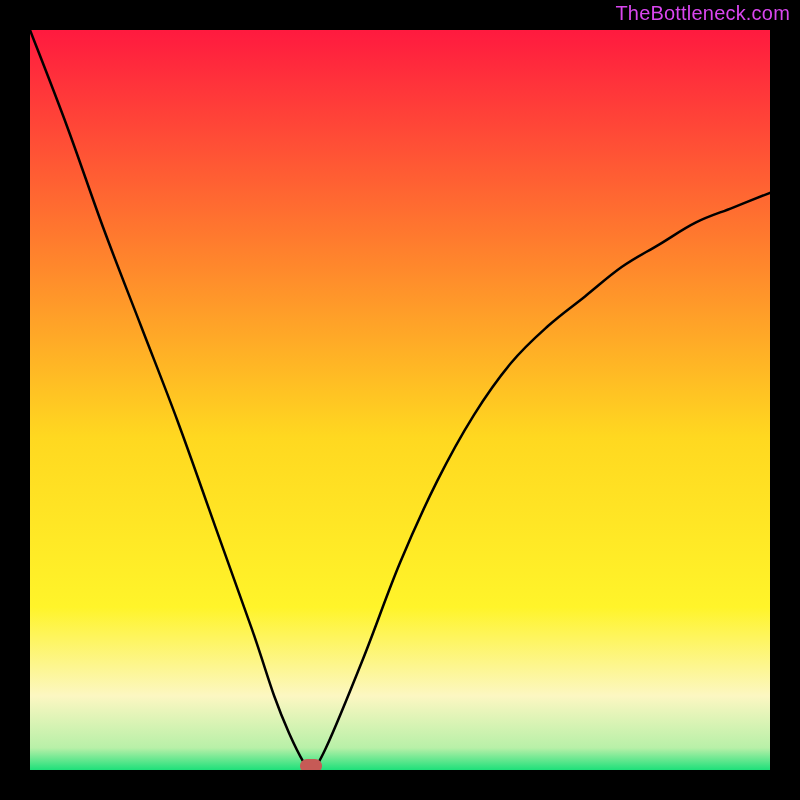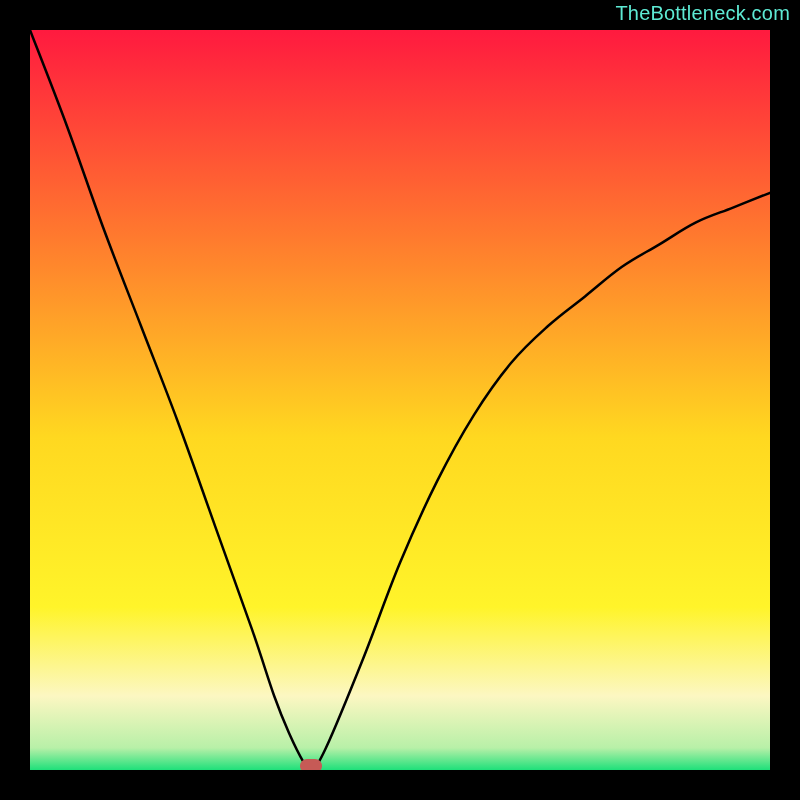--- a/index.html
+++ b/index.html
@@ -37,21 +37,21 @@
     position: absolute;
     width: 22px;
     height: 14px;
     border-radius: 8px;
     transform: translate(-50%, -50%);
   }
   .watermark {
     position: absolute;
     top: 2px;
     right: 10px;
-    color: #5eead4;
+    color: #d946ef;
     font-size: 20px;
     font-weight: 500;
     letter-spacing: 0.2px;
   }
 </style>
 </head>
 <body>
 
 <div class="watermark">TheBottleneck.com</div>
 

